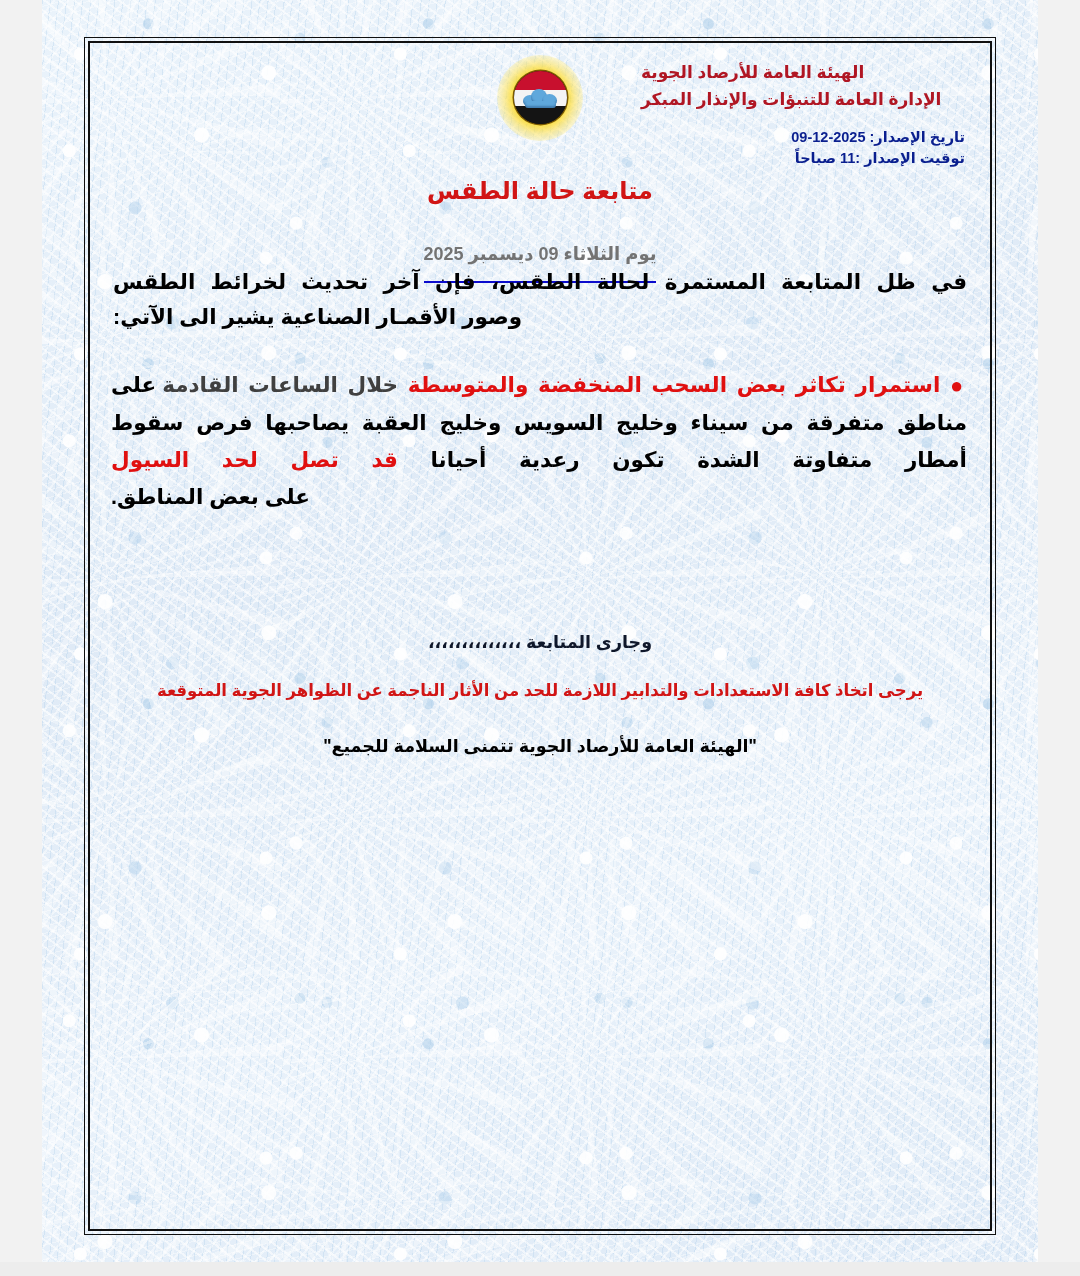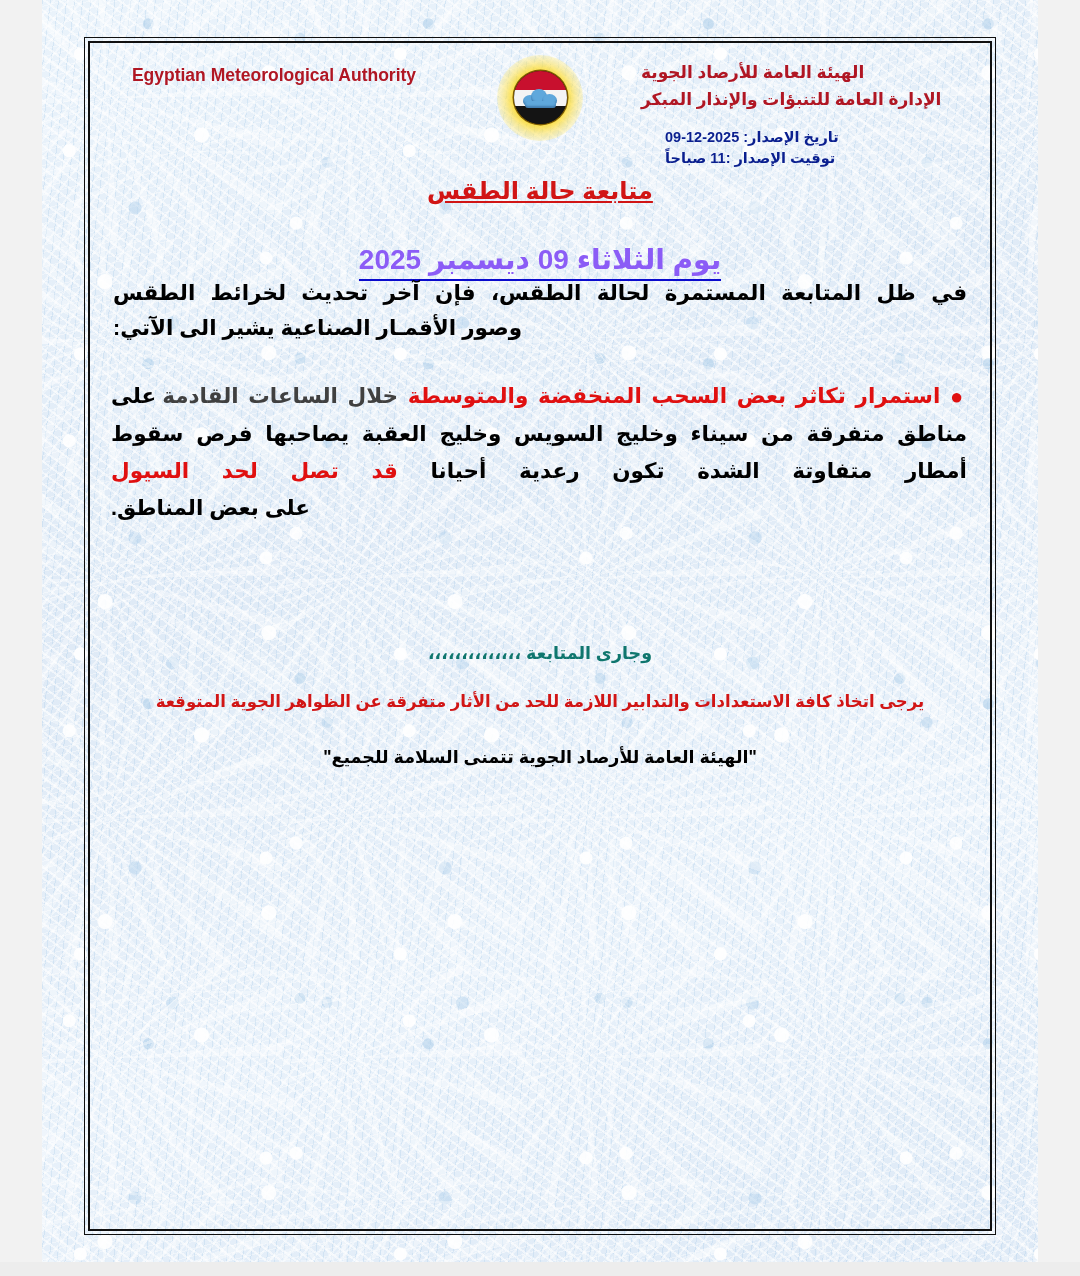--- a/index.html
+++ b/index.html
@@ -123,21 +123,21 @@
     color: #b01623;
     font-weight: bold;
     font-size: 17px;
     line-height: 1.6;
   }
   .hdr-issue {
     position: absolute;
     right: 6px;
     top: 76px;
     width: 300px;
-    text-align: left;
+    text-align: right;
     color: #0a1f8f;
     font-weight: bold;
     font-size: 14.5px;
     line-height: 1.45;
   }
 
   
   .logo-wrap {
     position: absolute;
     left: 50%;
@@ -201,32 +201,31 @@
   .logo-cloud i:nth-child(3) { left: 19px; top: 6px;  width: 15px; height: 13px; }
   .logo-cloud i:nth-child(4) { left: 2px;  top: 13px; width: 31px; height: 7px; border-radius: 4px; }
 
   
   .main-title {
     text-align: center;
     color: #d11515;
     font-weight: bold;
     font-size: 24px;
     margin-top: 6px;
-    text-decoration: underline;
   }
   .date-title {
     text-align: center;
     margin-top: 38px;
   }
   .date-title span {
-    color: #8b5cf6;
-    font-weight: bold;
-    font-size: 28px;
+    color: #737373;
+    font-weight: bold;
+    font-size: 18px;
     border-bottom: 2.5px solid #0b0bcd;
-    padding-bottom: 4px;
+    padding-bottom: 17px;
   }
 
   
   .intro {
     color: #000;
     font-weight: bold;
     font-size: 21.5px;
     line-height: 1.62;
     text-align: justify;
     text-align-last: justify;
@@ -262,21 +261,21 @@
     text-align: center;
     text-align-last: left;
   }
 
   
   .footer {
     margin-top: 116px;
     text-align: center;
   }
   .f-follow {
-    color: #0f766e;
+    color: #0f172a;
     font-weight: bold;
     font-size: 17.5px;
   }
   .f-warn {
     color: #d11515;
     font-weight: bold;
     font-size: 16.5px;
     margin-top: 28px;
   }
   .f-quote {
@@ -294,21 +293,20 @@
 
 <div id="doc-frame">
   <div id="doc-frame-inner"></div>
 </div>
 
 <div id="content">
 
   <div class="header-row">
 
     <div class="hdr-en">
-      <div>Egyptian Meteorological Authority</div>
     </div>
 
     <div class="logo-wrap">
       <div class="logo-sun"></div>
       <div class="logo-disc">
         <div class="logo-red"></div>
         <div class="logo-white"></div>
         <div class="logo-black"></div>
         <div class="logo-cloud">
           <i></i>
@@ -345,17 +343,17 @@
     <span class="bullet-dot">●</span>
     <span class="red">استمرار تكاثر بعض السحب المنخفضة والمتوسطة</span>
     <span class="blue">خلال الساعات القادمة</span>
     <span class="blk">على مناطق متفرقة من سيناء وخليج السويس وخليج العقبة يصاحبها فرص سقوط أمطار متفاوتة الشدة تكون رعدية أحيانا</span>
     <span class="red">قد تصل لحد السيول</span>
     <span class="blk tail">على بعض المناطق.</span>
   </div>
 
   <div class="footer">
     <div class="f-follow">وجارى المتابعة ،،،،،،،،،،،،،،</div>
-    <div class="f-warn">يرجى اتخاذ كافة الاستعدادات والتدابير اللازمة للحد من الأثار متفرقة عن الظواهر الجوية المتوقعة</div>
+    <div class="f-warn">يرجى اتخاذ كافة الاستعدادات والتدابير اللازمة للحد من الأثار الناجمة عن الظواهر الجوية المتوقعة</div>
     <div class="f-quote">"الهيئة العامة للأرصاد الجوية تتمنى السلامة للجميع"</div>
   </div>
 
 </div>
 
 </body></html>

